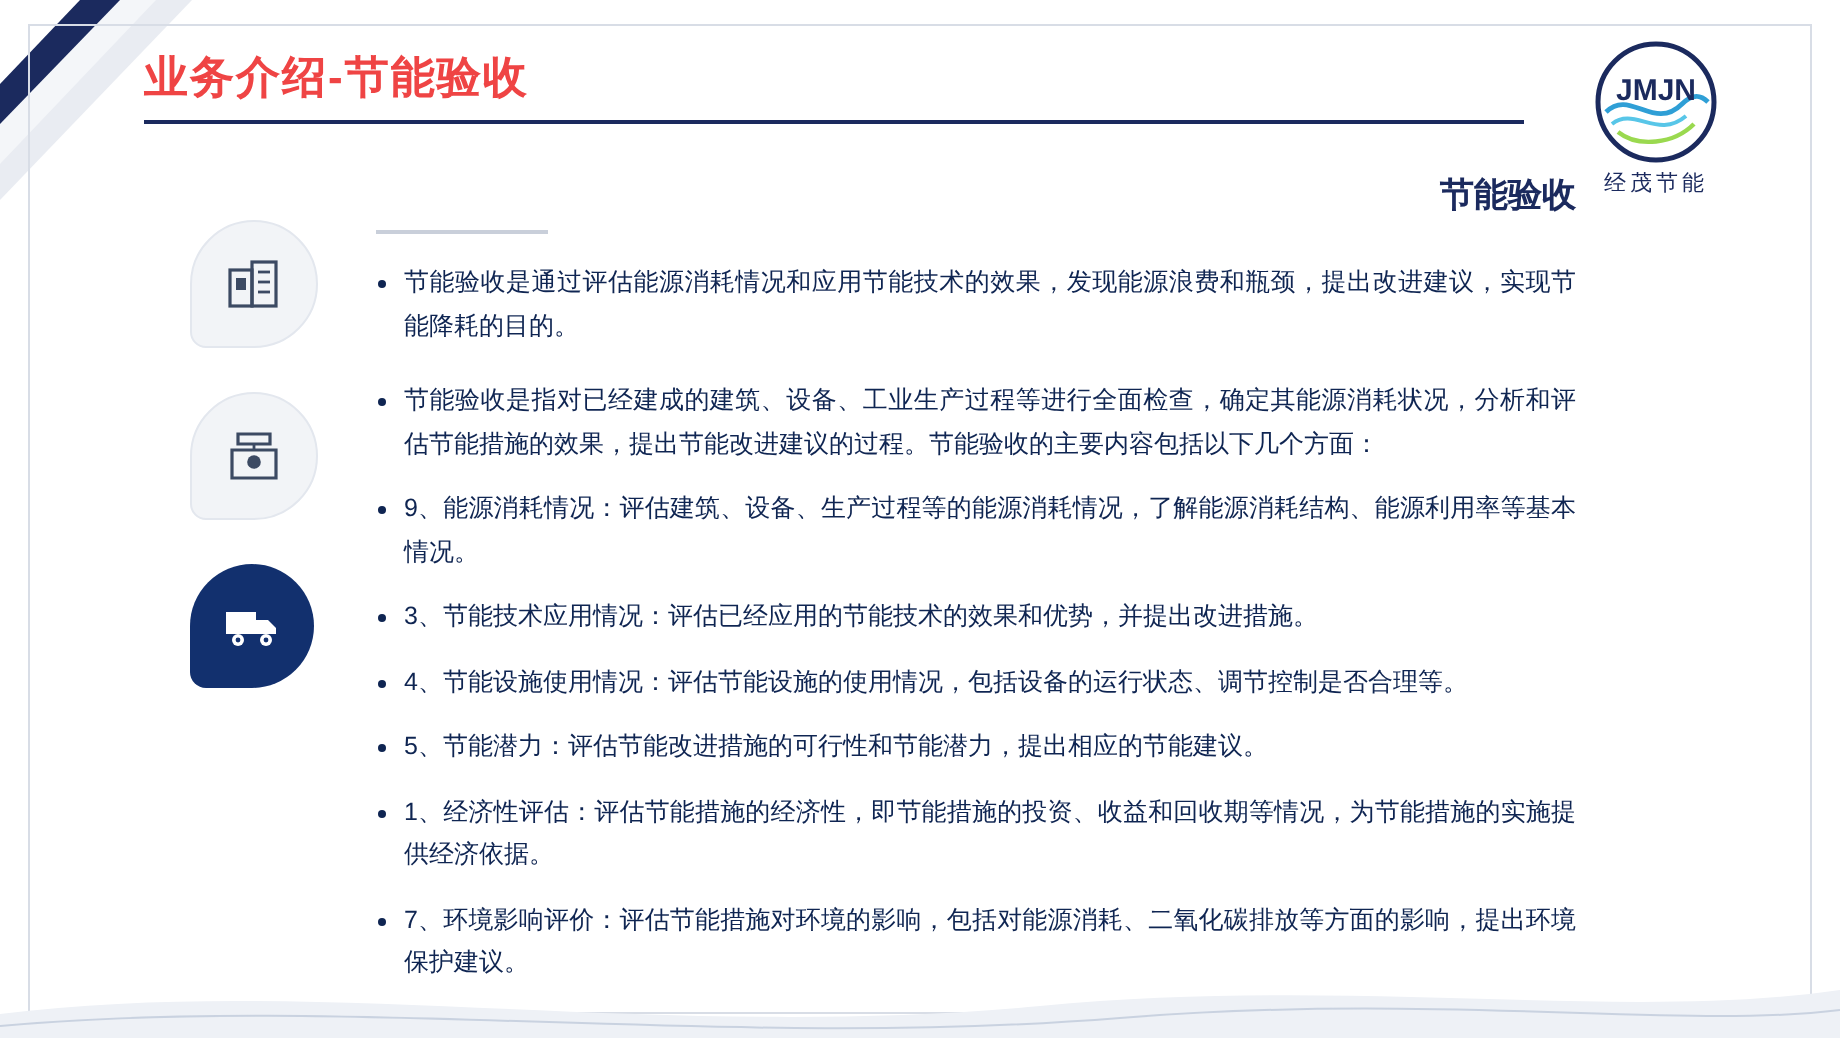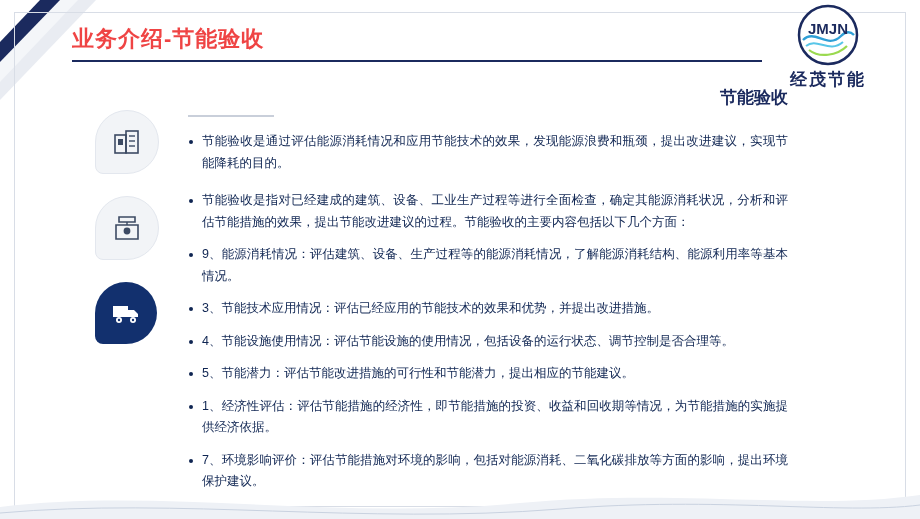--- a/index.html
+++ b/index.html
@@ -91,35 +91,35 @@
     top: 60px;
     width: 690px;
     height: 2px;
     background: #1b2a5e;
   }
 
   
   .logo-wrap {
     position: absolute;
     right: 36px;
-    top: 4px;
+    top: 20px;
     width: 112px;
     height: 84px;
     text-align: center;
   }
   .logo-circle {
     position: relative;
     width: 62px;
     height: 62px;
     margin: 0 auto;
   }
   .logo-text {
     margin-top: 2px;
-    font-size: 17px;
-    font-weight: bold;
+    font-size: 11px;
+    font-weight: normal;
     color: #1b2a5e;
     letter-spacing: 2px;
   }
 
   
   .icon-rail {
     position: absolute;
     left: 95px;
     top: 110px;
     width: 70px;

